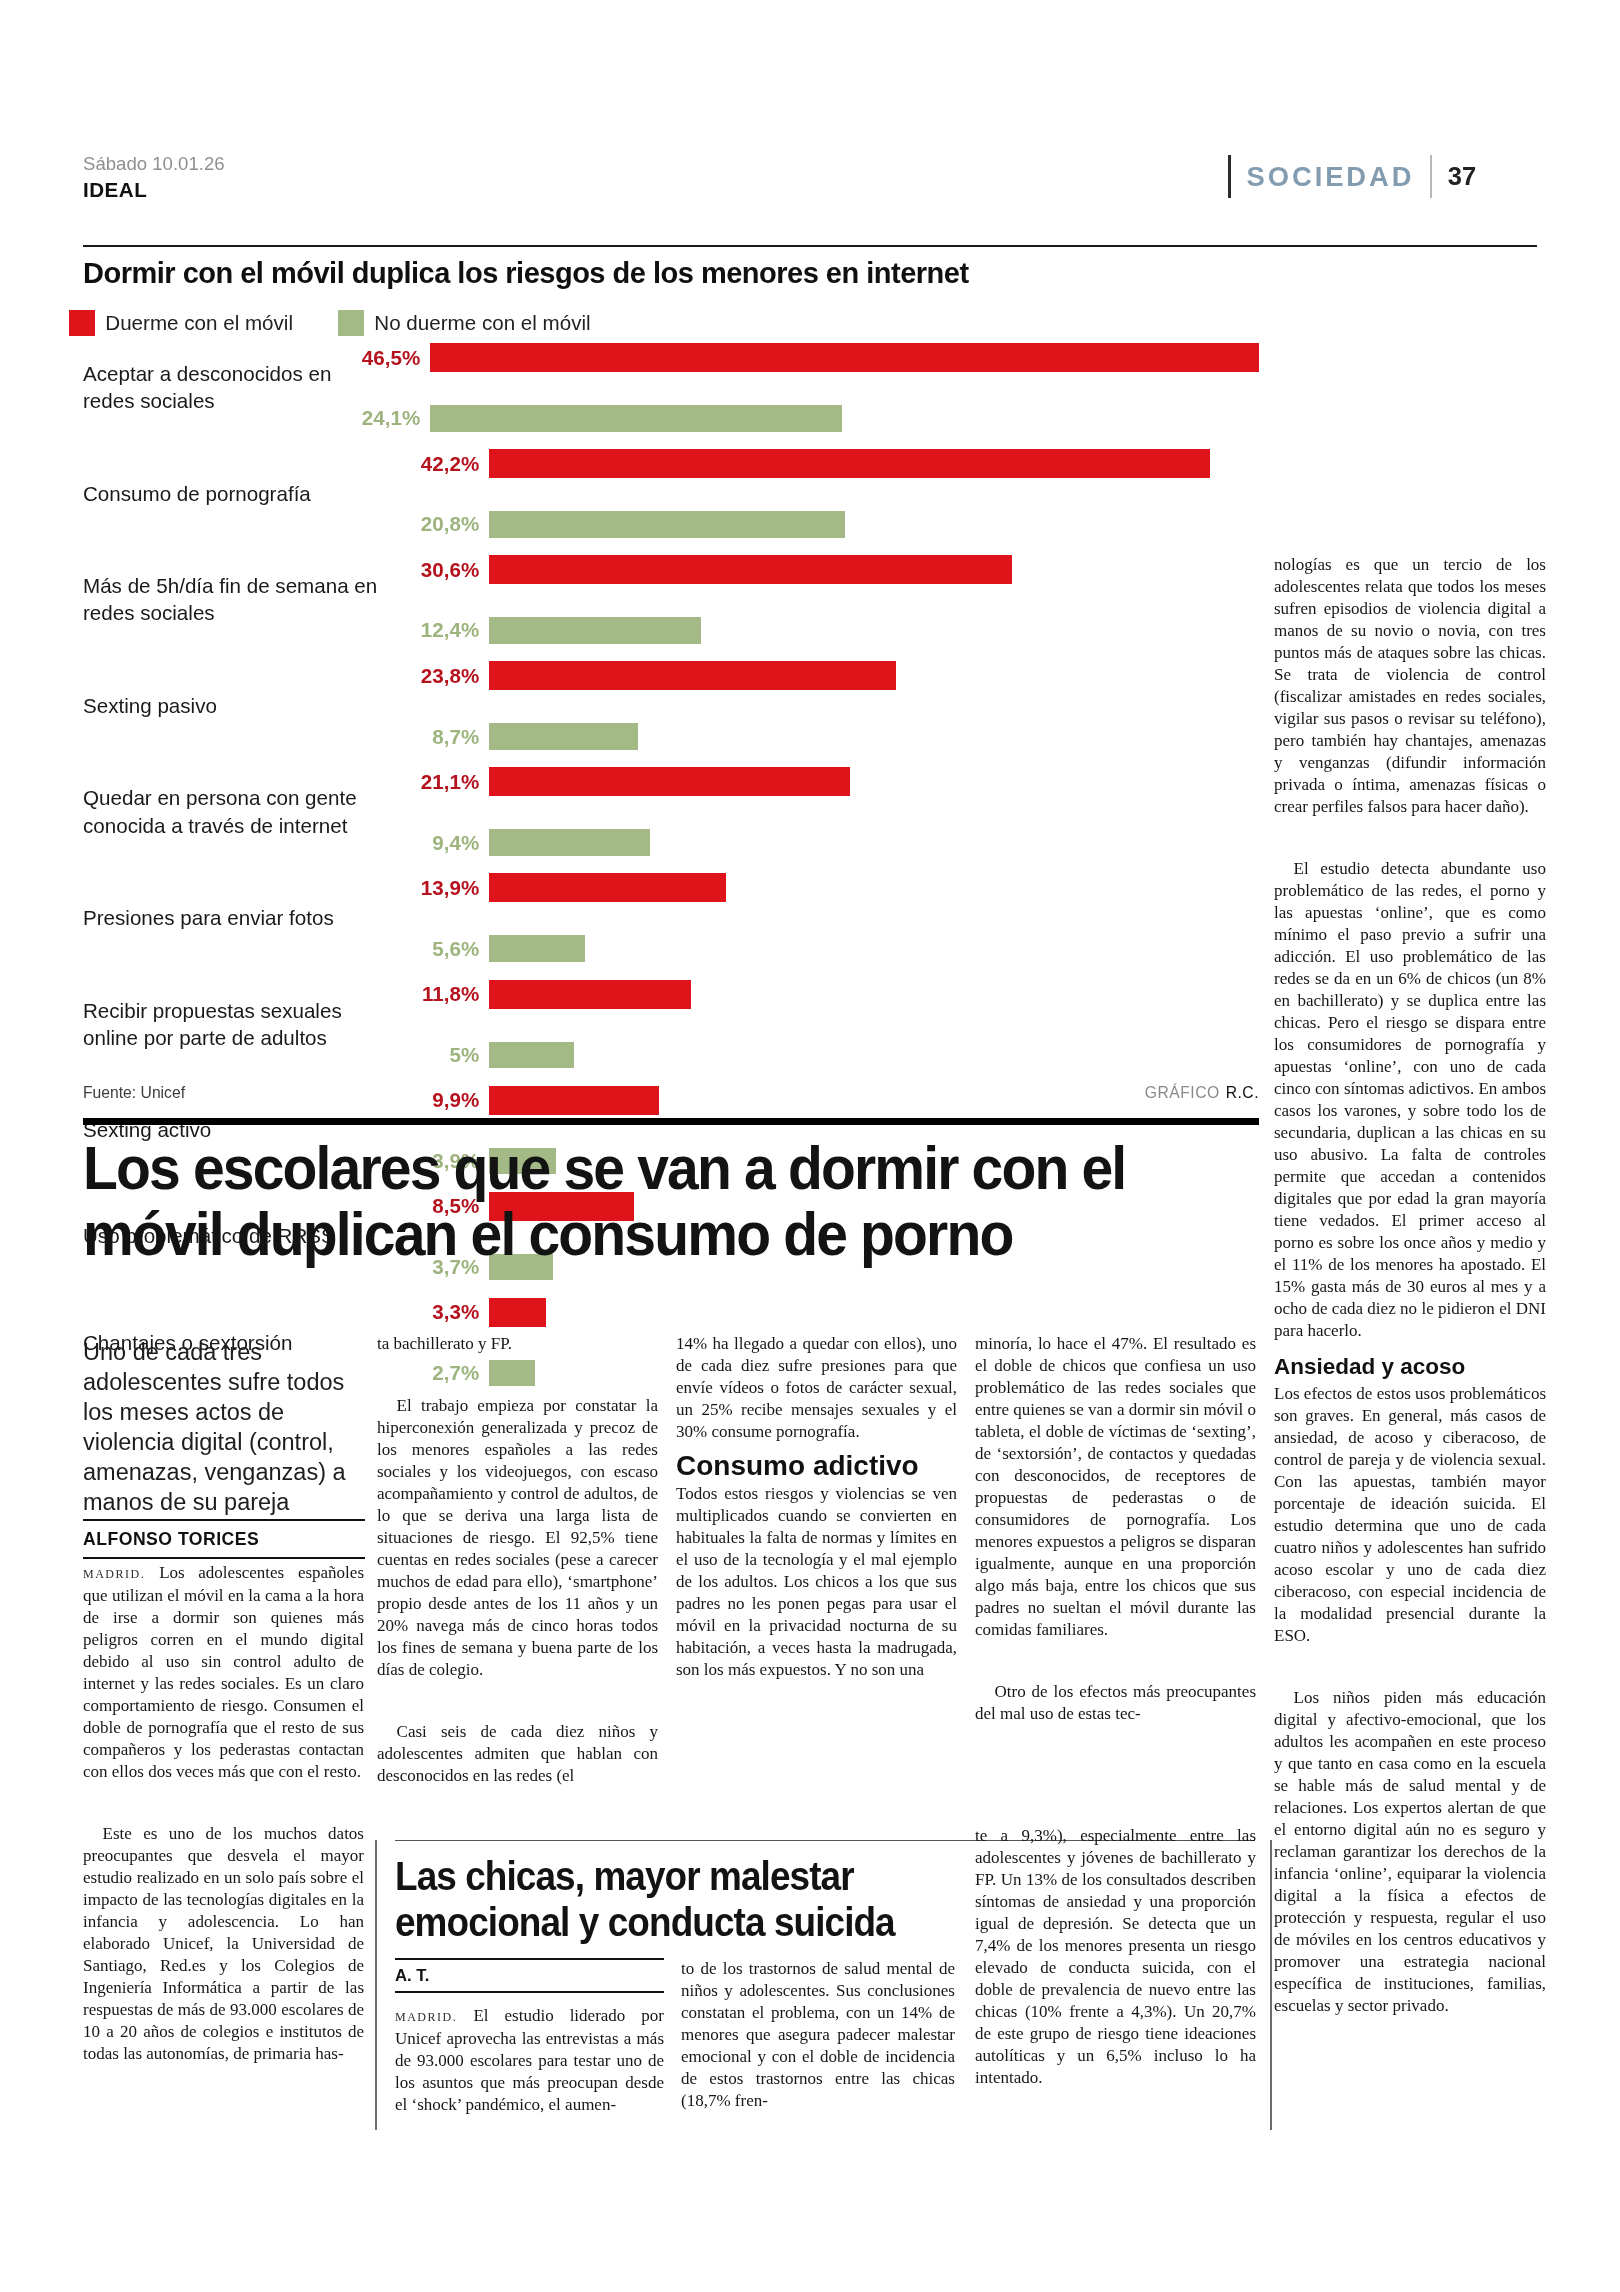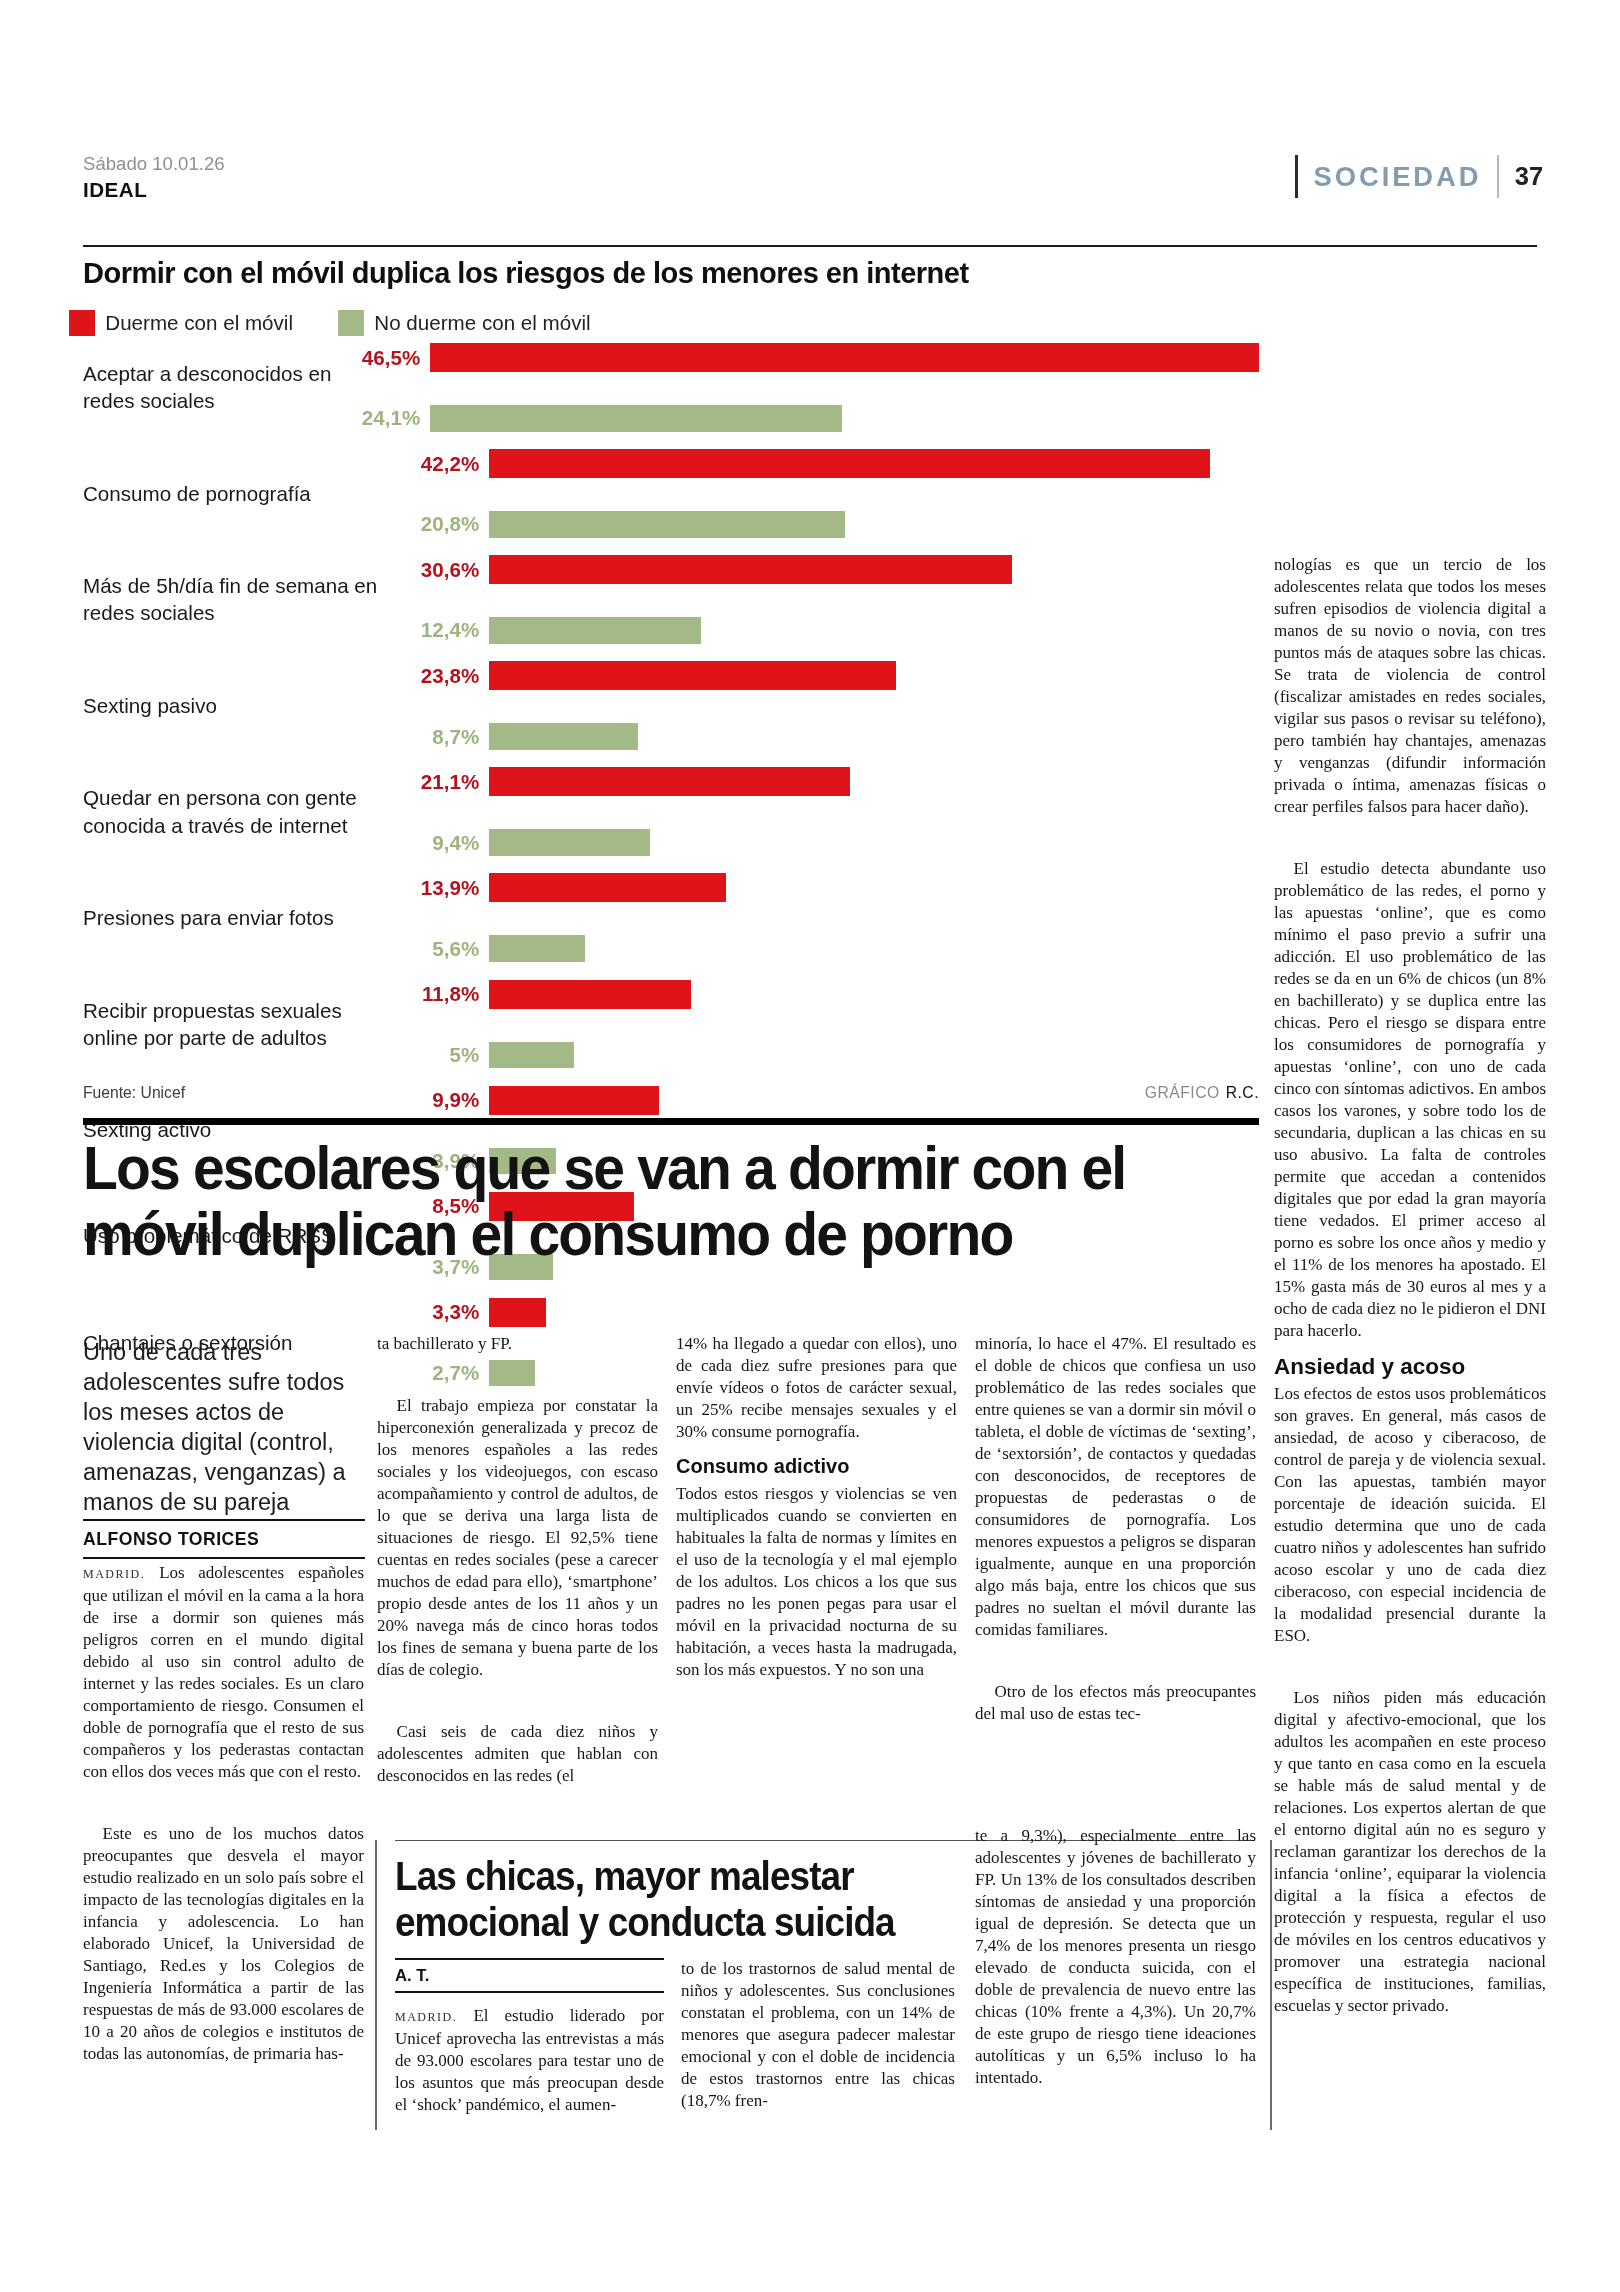--- a/index.html
+++ b/index.html
@@ -2,21 +2,21 @@
 <html lang="es"><head>
 <meta charset="utf-8">
 <style>
   html,body{margin:0;padding:0;background:#ffffff;}
   .page{position:relative;width:1620px;height:2293px;background:#ffffff;overflow:hidden;
         font-family:"Liberation Sans",sans-serif;color:#141414;}
 
   
   .hdr-date{position:absolute;left:83px;top:153px;font-size:18.6px;color:#8f8f8f;}
   .hdr-brand{position:absolute;left:83px;top:178px;font-size:20.6px;font-weight:bold;letter-spacing:0.5px;color:#111;}
-  .hdr-right{position:absolute;left:1295px;top:155px;display:flex;align-items:center;gap:15.7px;}
+  .hdr-right{position:absolute;left:1228px;top:155px;display:flex;align-items:center;gap:15.7px;}
   .hdr-vbar-dark{width:2.9px;height:43px;background:#2b2b2b;}
   .hdr-vbar-light{width:2px;height:43px;background:#b8b8b8;}
   .hdr-section{font-size:27.4px;font-weight:bold;letter-spacing:2.9px;color:#849cb0;}
   .hdr-pagenum{font-size:25.5px;font-weight:bold;color:#222;}
   .top-rule{position:absolute;left:83px;top:245px;width:1454px;height:2px;background:#1a1a1a;}
 
   
   .chart-title{position:absolute;left:83px;top:257px;font-size:29px;font-weight:bold;
                letter-spacing:-0.5px;color:#101010;}
   .legend{position:absolute;left:69px;top:310px;display:flex;gap:45px;align-items:center;}
@@ -46,21 +46,21 @@
   
   .newscol{position:absolute;width:281px;font-family:"Liberation Serif",serif;font-size:17px;
            line-height:22px;text-align:justify;color:#161616;}
   #col1{left:83px;top:1562px;}
   #col2{left:377px;top:1333px;}
   #col3{left:676px;top:1333px;}
   #col4{left:975px;top:1333px;}
   .newscol p{margin:0;}
   .newscol p.indent{text-indent:19.6px;margin-top:40px;}
   .dateline{font-size:12px;letter-spacing:1.5px;color:#2d2d2d;}
-  .col-h{font-family:"Liberation Sans",sans-serif;font-weight:bold;font-size:20px;margin:11.8px 0 5.9px;text-align:left;color:#111;}
+  .col-h{font-family:"Liberation Sans",sans-serif;font-weight:bold;font-size:28px;margin:11.8px 0 5.9px;text-align:left;color:#111;}
 
   
   .box-rule-left{position:absolute;left:375px;top:1840px;width:2px;height:290px;background:#6b6b6b;}
   .box-rule-top{position:absolute;left:395px;top:1840px;width:860px;height:1px;background:#555;}
   .box-rule-right{position:absolute;left:1270px;top:1840px;width:2px;height:290px;background:#6b6b6b;}
   .box-title{position:absolute;left:395px;top:1854px;width:627px;transform:scaleX(.9);transform-origin:0 0;
              font-size:41px;font-weight:bold;line-height:1.12;letter-spacing:-1px;color:#131313;}
   .box-byline{position:absolute;left:395px;top:1958px;width:269px;border-top:2px solid #111;border-bottom:2px solid #111;
               padding:5.9px 0 4.9px;font-size:16.7px;font-weight:bold;color:#111;}
   #boxcol1{left:395px;top:2005px;width:269px;}

